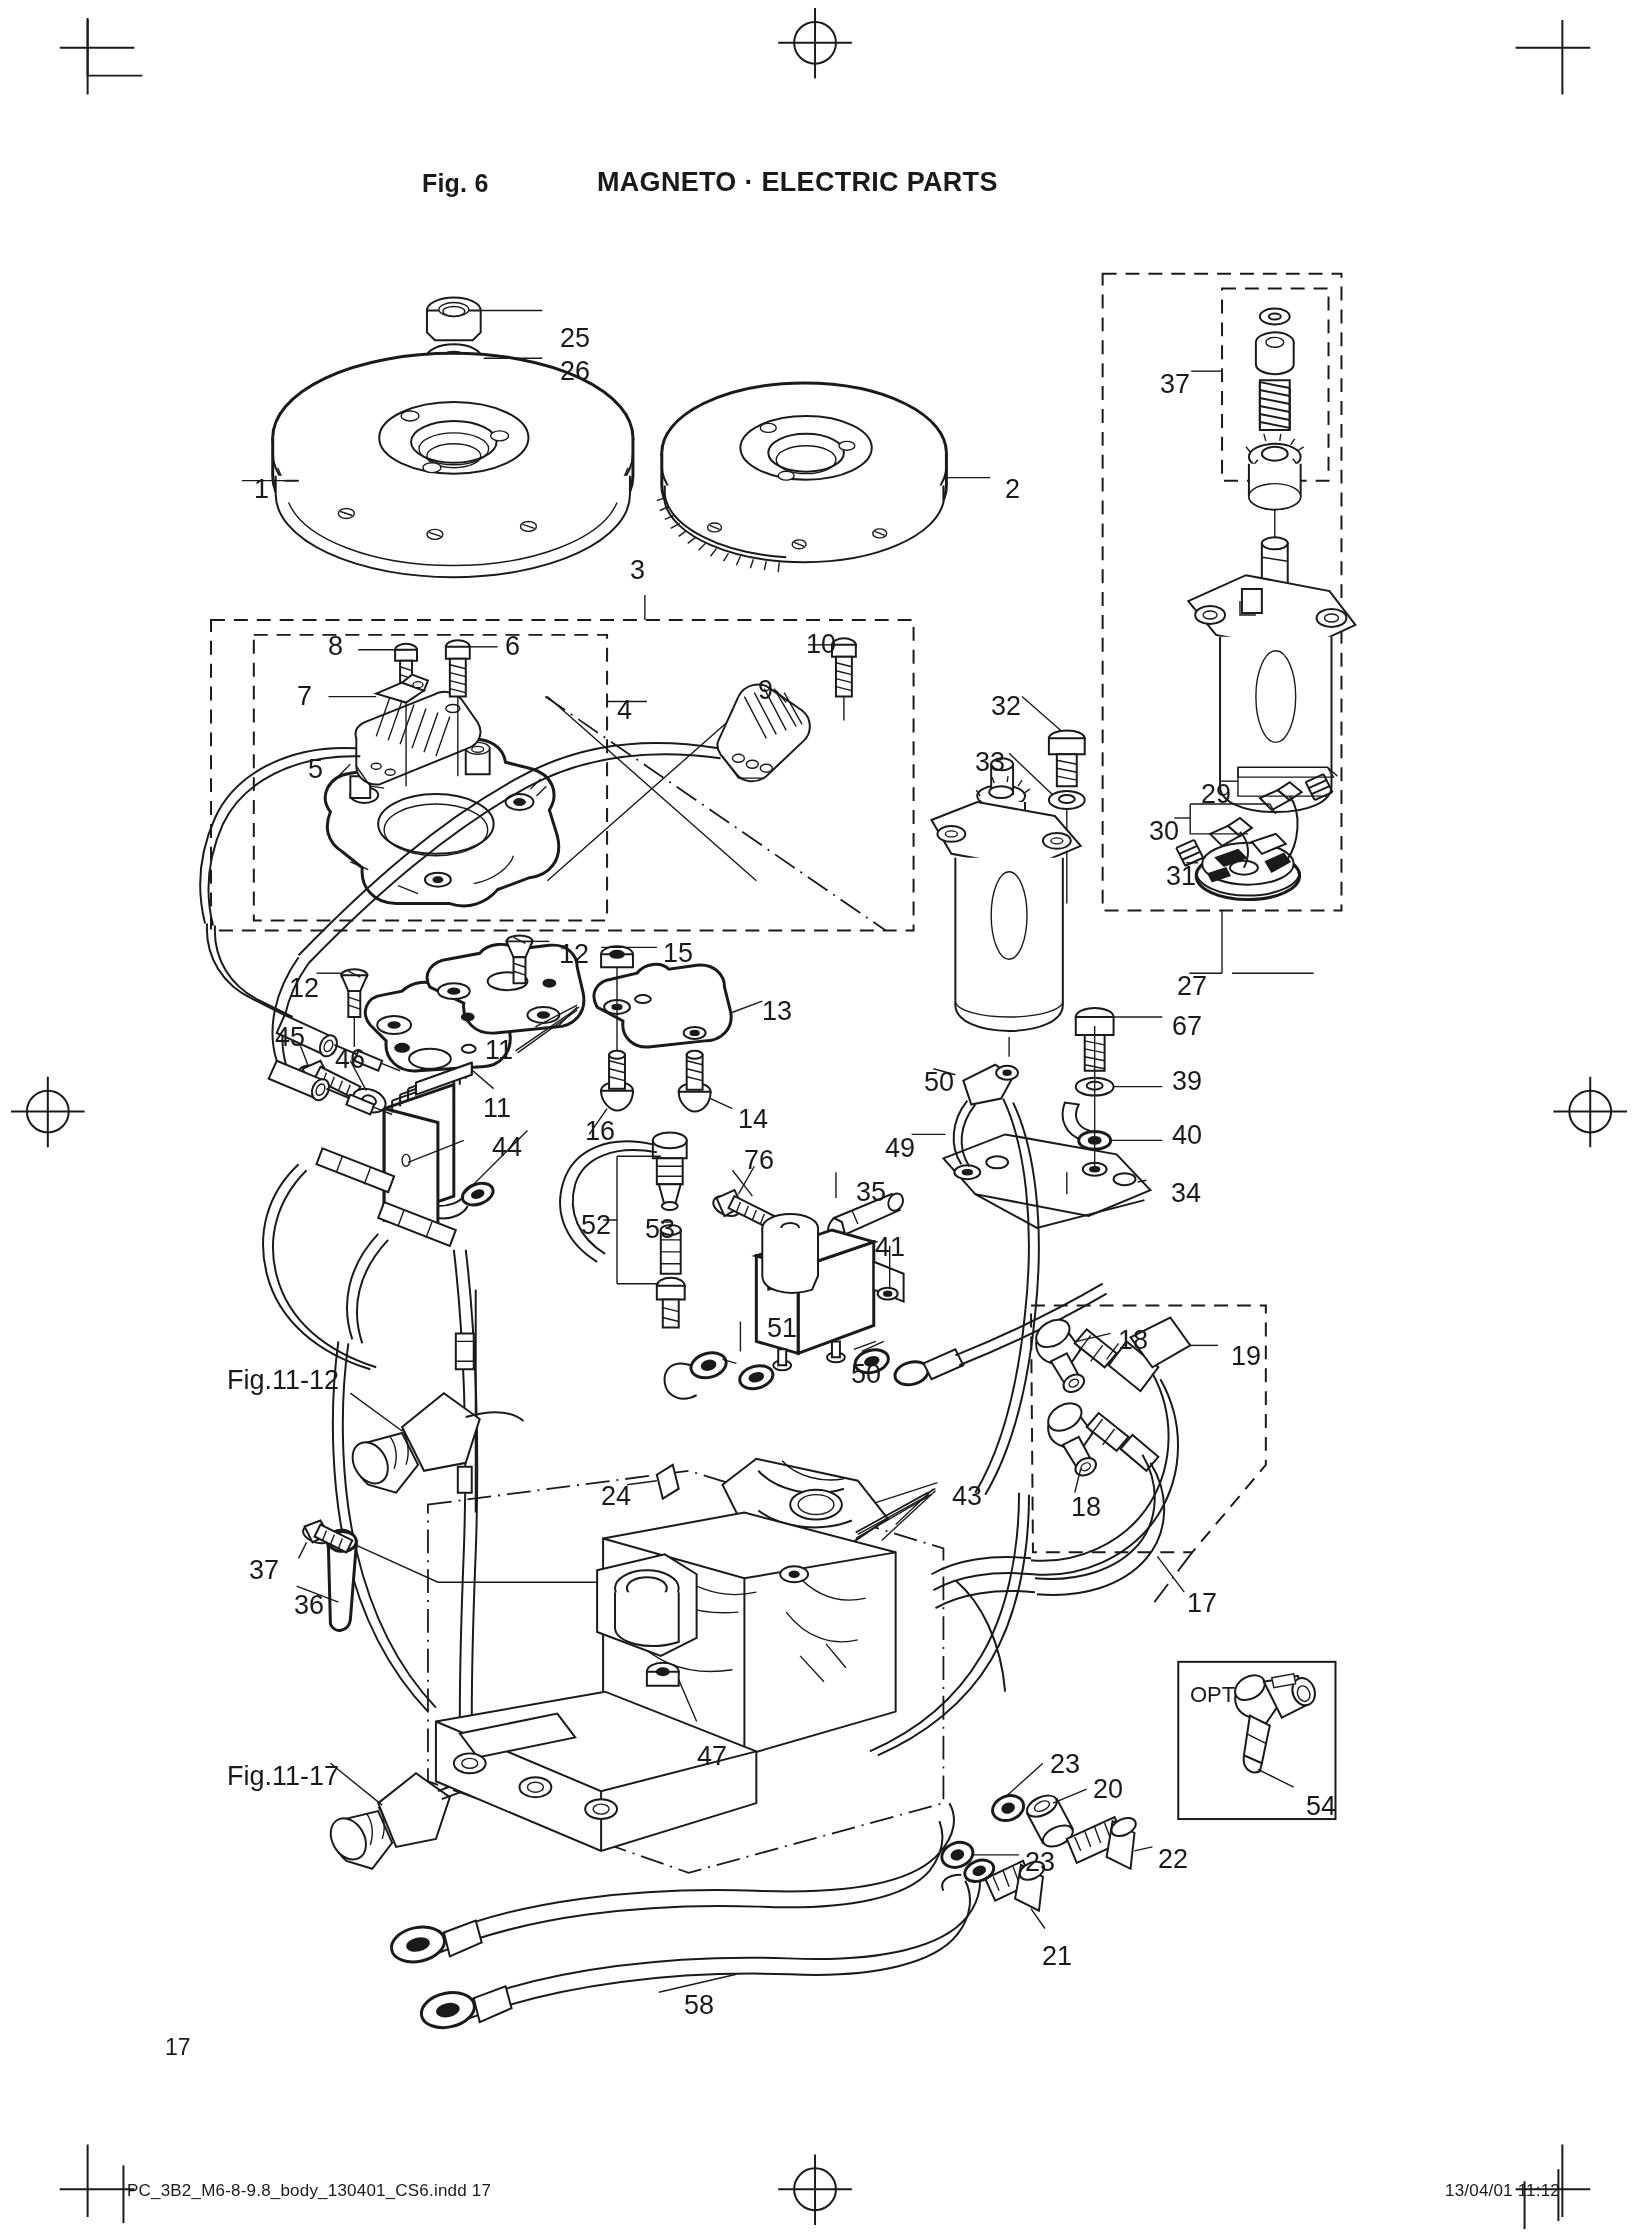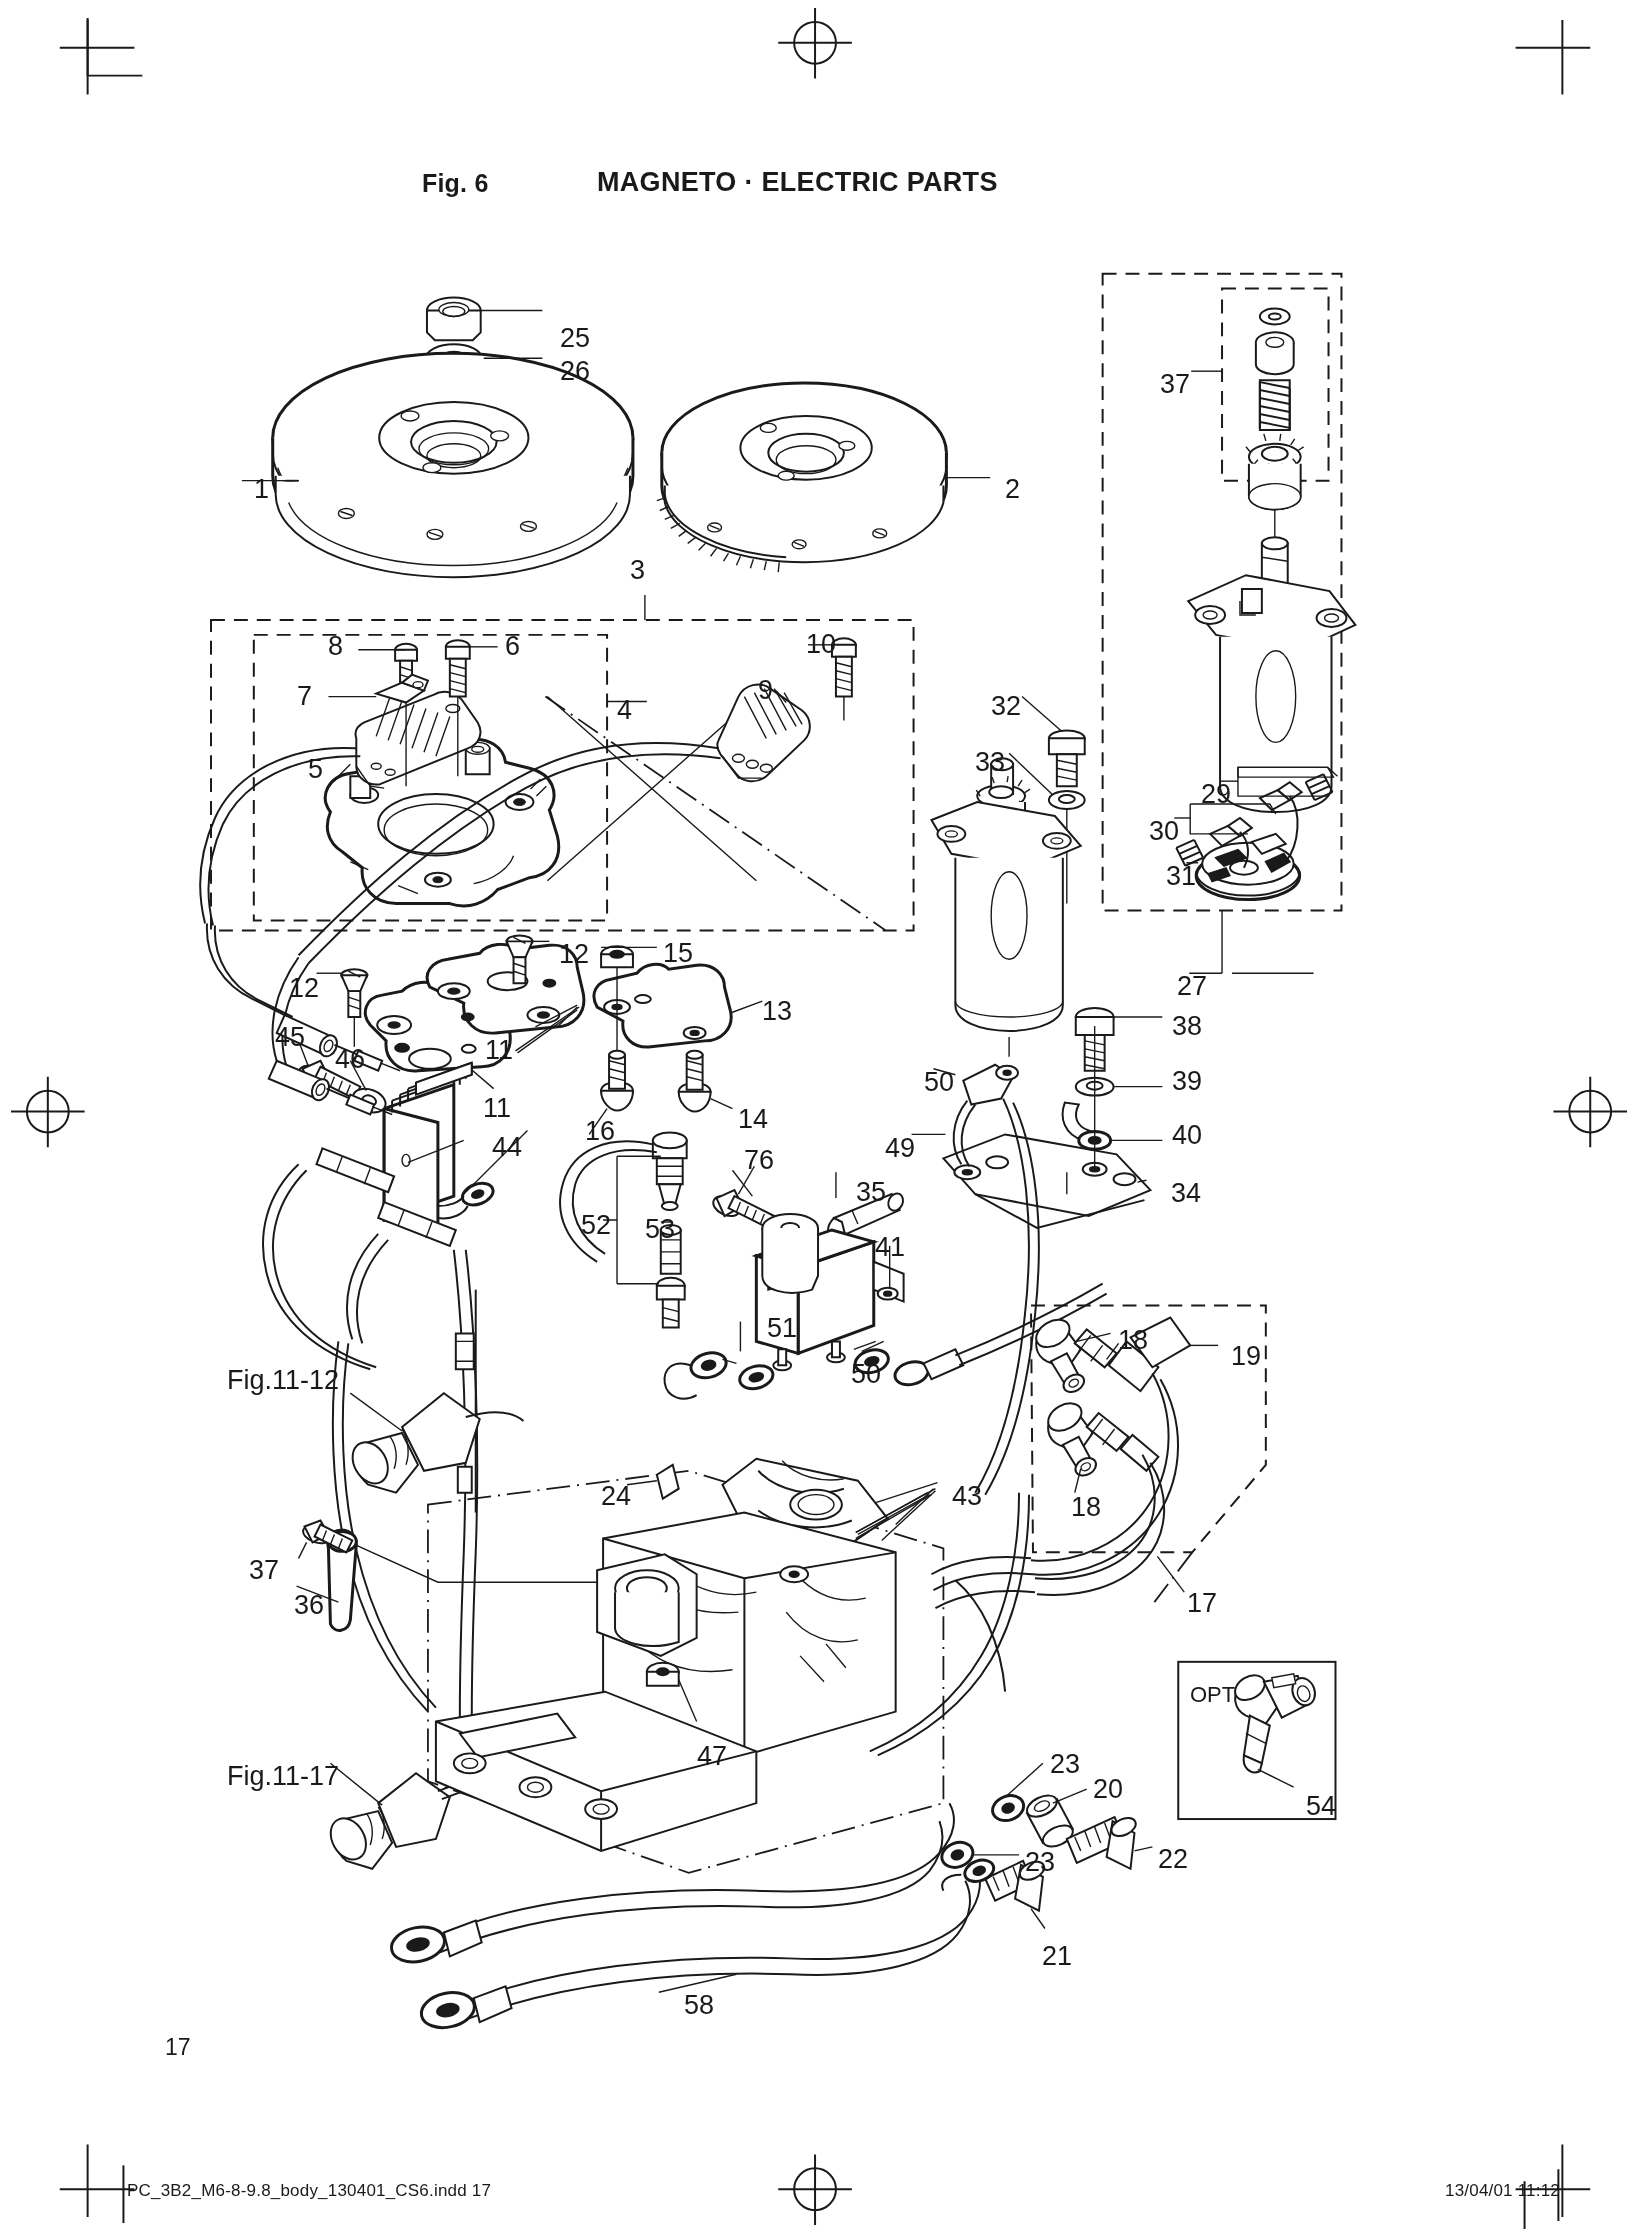--- a/index.html
+++ b/index.html
@@ -937,21 +937,21 @@
       <div class="cal" style="left: 1160px; top: 371px;">37</div>
       <div class="cal" style="left: 1201px; top: 781px;">29</div>
       <div class="cal" style="left: 1149px; top: 818px;">30</div>
       <div class="cal" style="left: 1166px; top: 863px;">31</div>
       <div class="cal" style="left: 991px; top: 693px;">32</div>
       <div class="cal" style="left: 975px; top: 749px;">33</div>
       <div class="cal" style="left: 1171px; top: 1180px;">34</div>
       <div class="cal" style="left: 856px; top: 1179px;">35</div>
       <div class="cal" style="left: 294px; top: 1592px;">36</div>
       <div class="cal" style="left: 249px; top: 1557px;">37</div>
-      <div class="cal" style="left: 1172px; top: 1013px;">38</div>
+      <div class="cal" style="left: 1172px; top: 1013px;">67</div>
       <div class="cal" style="left: 1172px; top: 1068px;">39</div>
       <div class="cal" style="left: 1172px; top: 1122px;">40</div>
       <div class="cal" style="left: 875px; top: 1234px;">41</div>
       <div class="cal" style="left: 744px; top: 1147px;">76</div>
       <div class="cal" style="left: 952px; top: 1483px;">43</div>
       <div class="cal" style="left: 492px; top: 1134px;">44</div>
       <div class="cal" style="left: 275px; top: 1024px;">45</div>
       <div class="cal" style="left: 335px; top: 1046px;">46</div>
       <div class="cal" style="left: 697px; top: 1743px;">47</div>
       <div class="cal" style="left: 684px; top: 1992px;">58</div>

